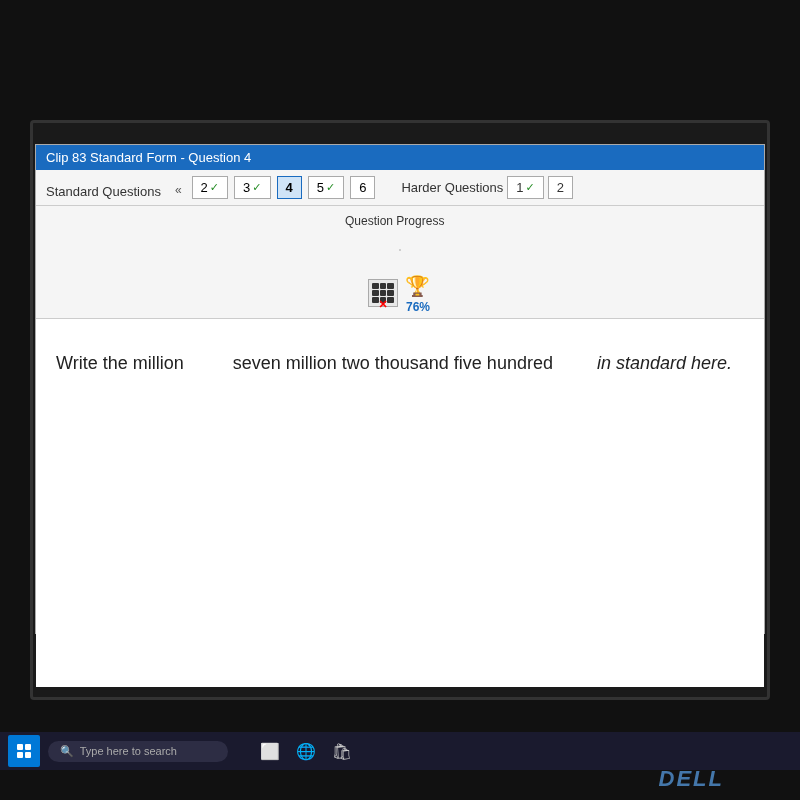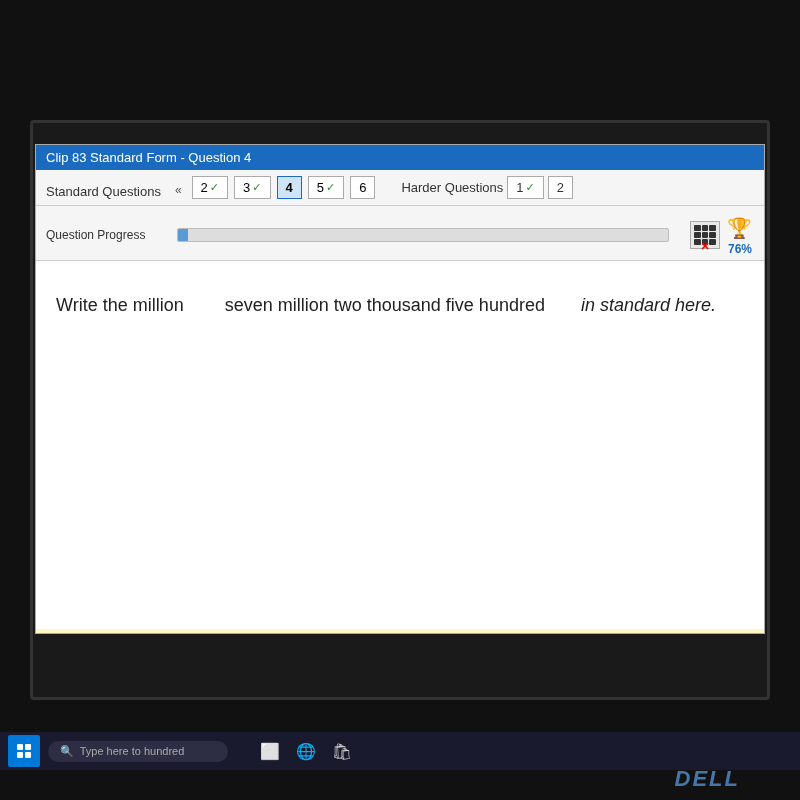--- a/index.html
+++ b/index.html
@@ -97,20 +97,21 @@
       color: #333;
     }
 
     .progress-section {
       padding: 8px 10px 4px 10px;
       background: #f5f5f5;
       border-bottom: 1px solid #ccc;
       display: flex;
       align-items: center;
       gap: 21px;
+      flex-direction: column;
     }
 
     .progress-label {
       font-size: 12px;
       color: #333;
       min-width: 110px;
     }
 
     .progress-bar-container {
       flex: 1;
@@ -192,21 +193,21 @@
       font-size: 18px;
       color: #222;
     }
 
     .question-text .write-number {
       font-weight: normal;
     }
 
     .question-text .number-phrase {
       font-weight: normal;
-      margin: 0 16px;
+      margin: 0 24px;
       text-align: right;
     }
 
     .question-text .in-standard {
       font-style: italic;
     }
 
     
     .taskbar {
       position: absolute;
@@ -279,21 +280,21 @@
       align-items: center;
       justify-content: center;
       font-size: 16px;
       cursor: pointer;
       color: #ccc;
     }
 
     .dell-logo {
       position: absolute;
       bottom: 8px;
-      right: 60px;
+      right: 76px;
       color: #4477aa;
       font-size: 22px;
       font-weight: bold;
       font-style: italic;
       letter-spacing: 2px;
     }
   </style>
 </head>
 <body>
 
@@ -385,21 +386,21 @@
   <div class="start-btn">
     <div class="start-icon">
       <div class="start-sq"></div>
       <div class="start-sq"></div>
       <div class="start-sq"></div>
       <div class="start-sq"></div>
     </div>
   </div>
   <div class="search-bar">
     <span class="search-icon-taskbar">🔍</span>
-    <span class="search-text-taskbar">Type here to hundred</span>
+    <span class="search-text-taskbar">Type here to search</span>
   </div>
   <div class="taskbar-center">
     <div class="taskbar-icon">⬜</div>
     <div class="taskbar-icon">🌐</div>
     <div class="taskbar-icon">🛍</div>
   </div>
 </div>
 
 <div class="dell-logo">DELL</div>
 

